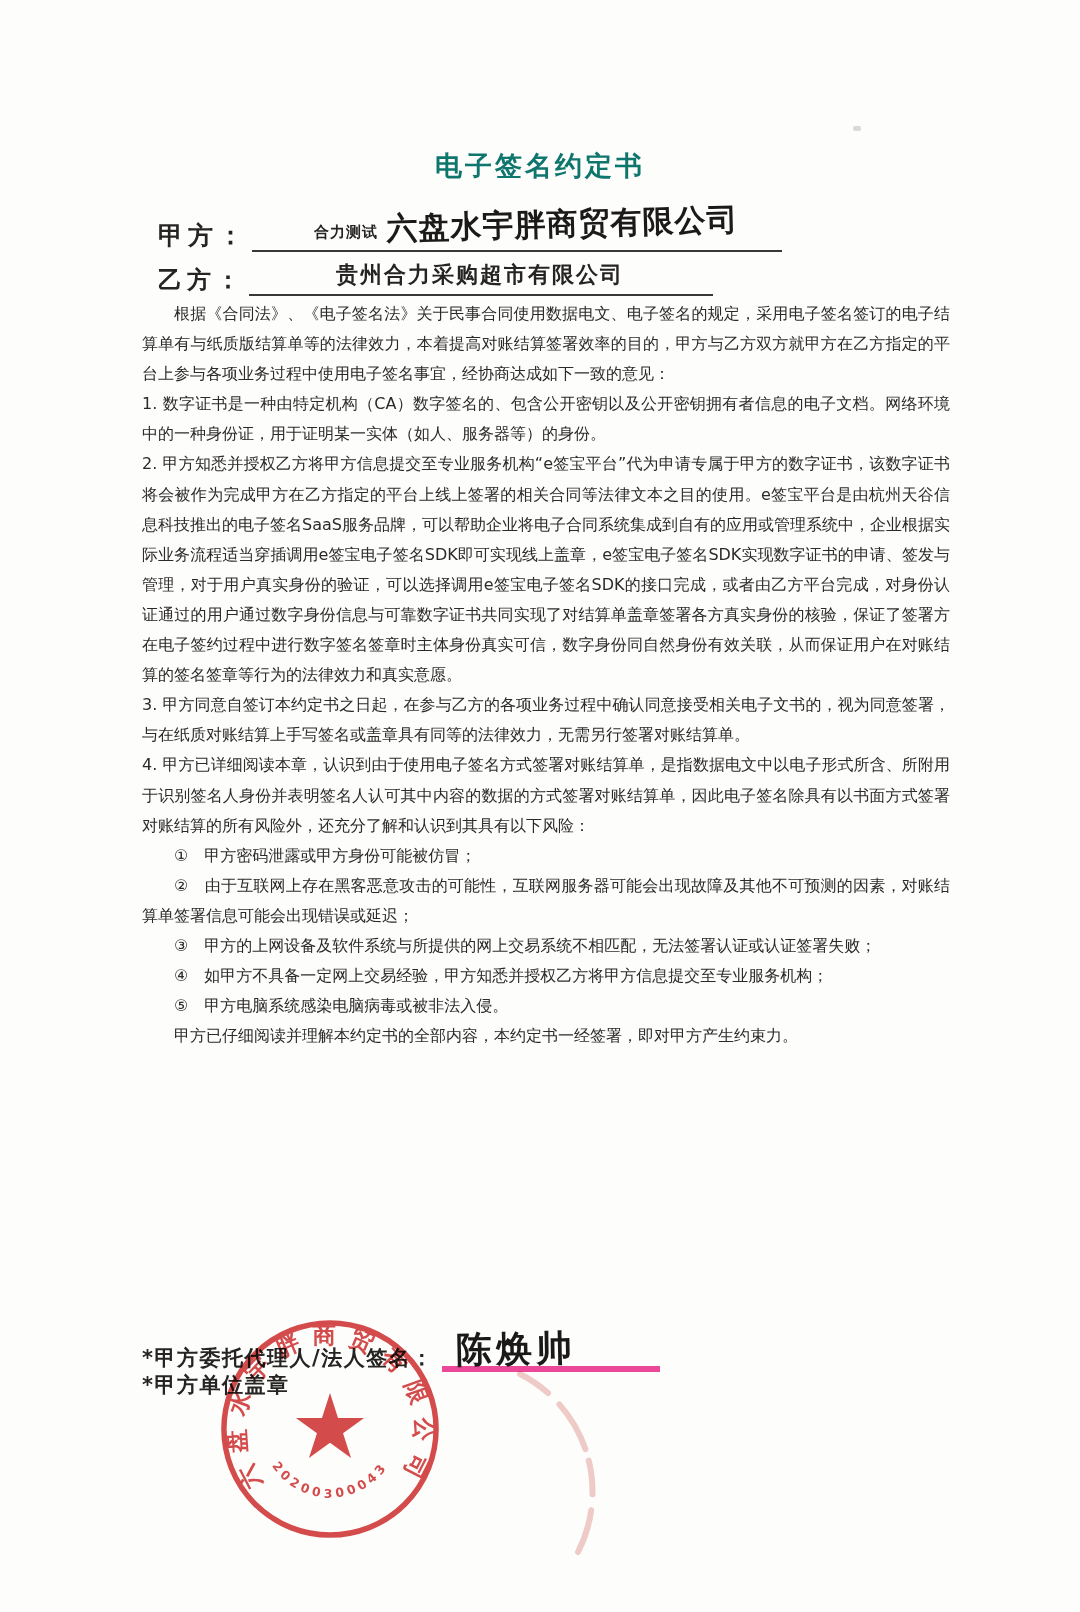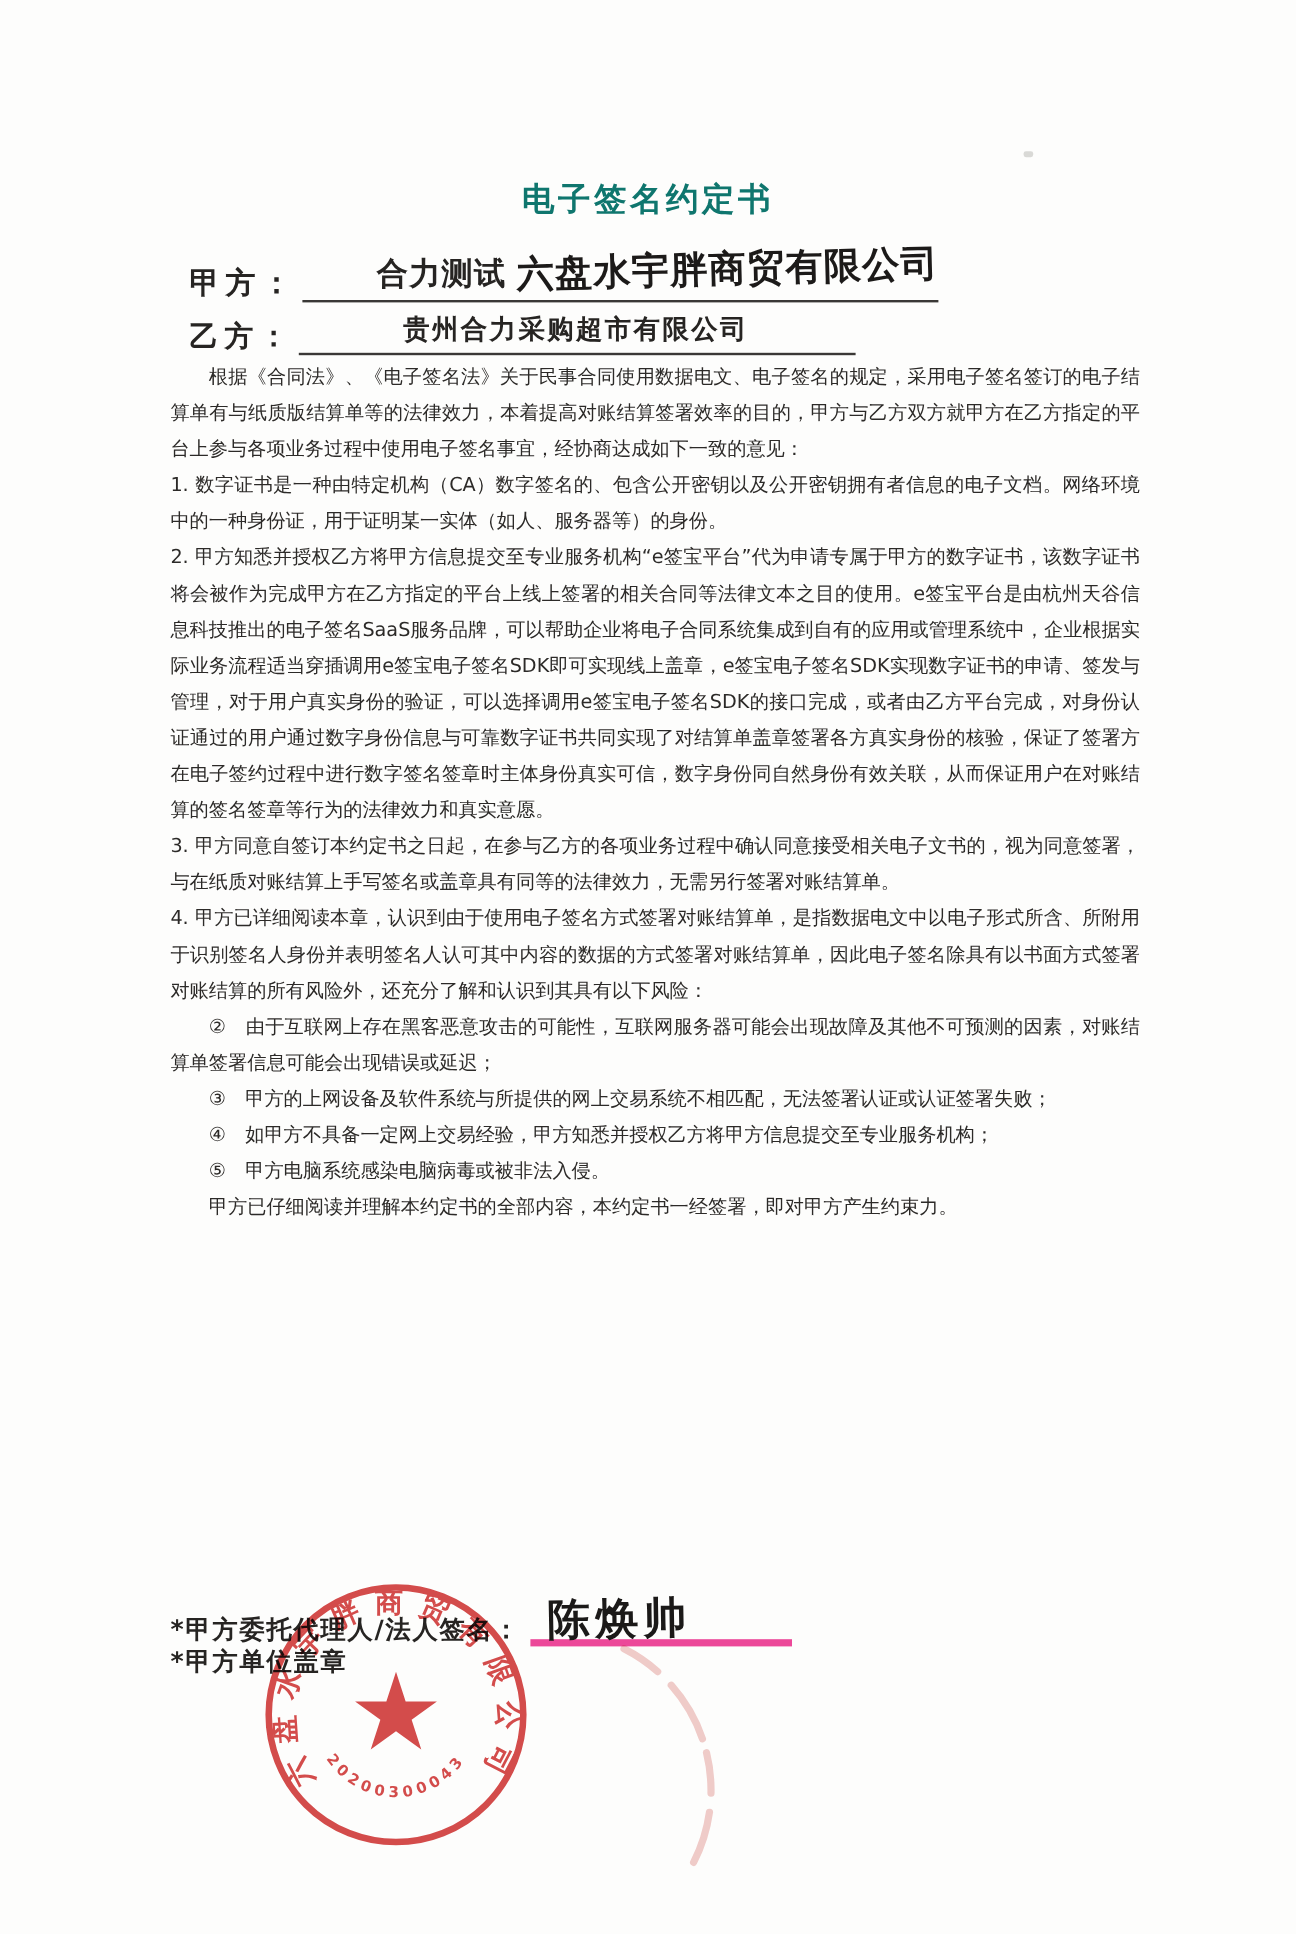--- a/index.html
+++ b/index.html
@@ -19,21 +19,21 @@
   .party-row{position:absolute;left:158px;white-space:nowrap;font-weight:700;color:#262422;}
   .party-row.jia{top:206px;font-size:25px;}
   .party-row.yi{top:260px;font-size:24px;}
   .party-label{letter-spacing:5px;margin-top:32px;}
   .party-line{
     display:inline-block;vertical-align:bottom;
     border-bottom:2px solid #3a3836;margin-left:4px;position:relative;
   }
   .party-line.jia-line{width:468px;padding:0 0 2px 62px;}
   .party-line.yi-line{width:412px;padding:0 0 4px 52px;}
-  .printed-name{font-size:26px;font-weight:600;letter-spacing:1px;}
+  .printed-name{font-size:15px;font-weight:600;letter-spacing:1px;}
   .handwritten-name{
     display:inline-block;font-size:31px;font-weight:600;letter-spacing:1px;color:#1c1a19;
     transform:rotate(-1.5deg) translateY(2px);transform-origin:left bottom;
   }
   .yi-name{font-size:22px;font-weight:700;letter-spacing:2px;margin-left:35px;}
   .doc-body{
     position:absolute;left:142px;top:299px;width:808px;
     font-size:16px;line-height:30.1px;text-align:justify;color:#2c2a28;
   }
   .doc-body p{margin:0;}
@@ -89,20 +89,21 @@
   <div class="party-row yi">
     <span class="party-label">乙方：</span><span class="party-line yi-line"><span class="yi-name">贵州合力采购超市有限公司</span></span>
   </div>
 
   <div class="doc-body">
     <p class="ind">根据《合同法》、《电子签名法》关于民事合同使用数据电文、电子签名的规定，采用电子签名签订的电子结算单有与纸质版结算单等的法律效力，本着提高对账结算签署效率的目的，甲方与乙方双方就甲方在乙方指定的平台上参与各项业务过程中使用电子签名事宜，经协商达成如下一致的意见：</p>
     <p>1. 数字证书是一种由特定机构（CA）数字签名的、包含公开密钥以及公开密钥拥有者信息的电子文档。网络环境中的一种身份证，用于证明某一实体（如人、服务器等）的身份。</p>
     <p>2. 甲方知悉并授权乙方将甲方信息提交至专业服务机构“e签宝平台”代为申请专属于甲方的数字证书，该数字证书将会被作为完成甲方在乙方指定的平台上线上签署的相关合同等法律文本之目的使用。e签宝平台是由杭州天谷信息科技推出的电子签名SaaS服务品牌，可以帮助企业将电子合同系统集成到自有的应用或管理系统中，企业根据实际业务流程适当穿插调用e签宝电子签名SDK即可实现线上盖章，e签宝电子签名SDK实现数字证书的申请、签发与管理，对于用户真实身份的验证，可以选择调用e签宝电子签名SDK的接口完成，或者由乙方平台完成，对身份认证通过的用户通过数字身份信息与可靠数字证书共同实现了对结算单盖章签署各方真实身份的核验，保证了签署方在电子签约过程中进行数字签名签章时主体身份真实可信，数字身份同自然身份有效关联，从而保证用户在对账结算的签名签章等行为的法律效力和真实意愿。</p>
     <p>3. 甲方同意自签订本约定书之日起，在参与乙方的各项业务过程中确认同意接受相关电子文书的，视为同意签署，与在纸质对账结算上手写签名或盖章具有同等的法律效力，无需另行签署对账结算单。</p>
     <p>4. 甲方已详细阅读本章，认识到由于使用电子签名方式签署对账结算单，是指数据电文中以电子形式所含、所附用于识别签名人身份并表明签名人认可其中内容的数据的方式签署对账结算单，因此电子签名除具有以书面方式签署对账结算的所有风险外，还充分了解和认识到其具有以下风险：</p>
+    <p class="ind">①　甲方密码泄露或甲方身份可能被仿冒；</p>
     <p class="ind">②　由于互联网上存在黑客恶意攻击的可能性，互联网服务器可能会出现故障及其他不可预测的因素，对账结算单签署信息可能会出现错误或延迟；</p>
     <p class="ind">③　甲方的上网设备及软件系统与所提供的网上交易系统不相匹配，无法签署认证或认证签署失败；</p>
     <p class="ind">④　如甲方不具备一定网上交易经验，甲方知悉并授权乙方将甲方信息提交至专业服务机构；</p>
     <p class="ind">⑤　甲方电脑系统感染电脑病毒或被非法入侵。</p>
     <p class="ind">甲方已仔细阅读并理解本约定书的全部内容，本约定书一经签署，即对甲方产生约束力。</p>
   </div>
 
   <div class="sig-block">
     <div class="sig-row">
       <span>*甲方委托代理人/法人签名：</span><span class="sig-line"><span class="handwritten-sig">陈焕帅</span></span>

